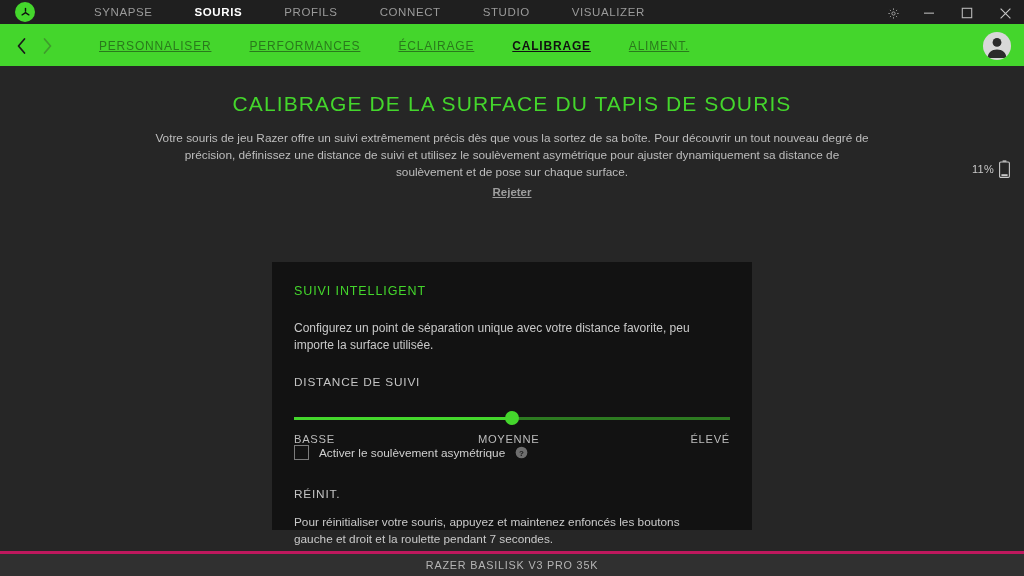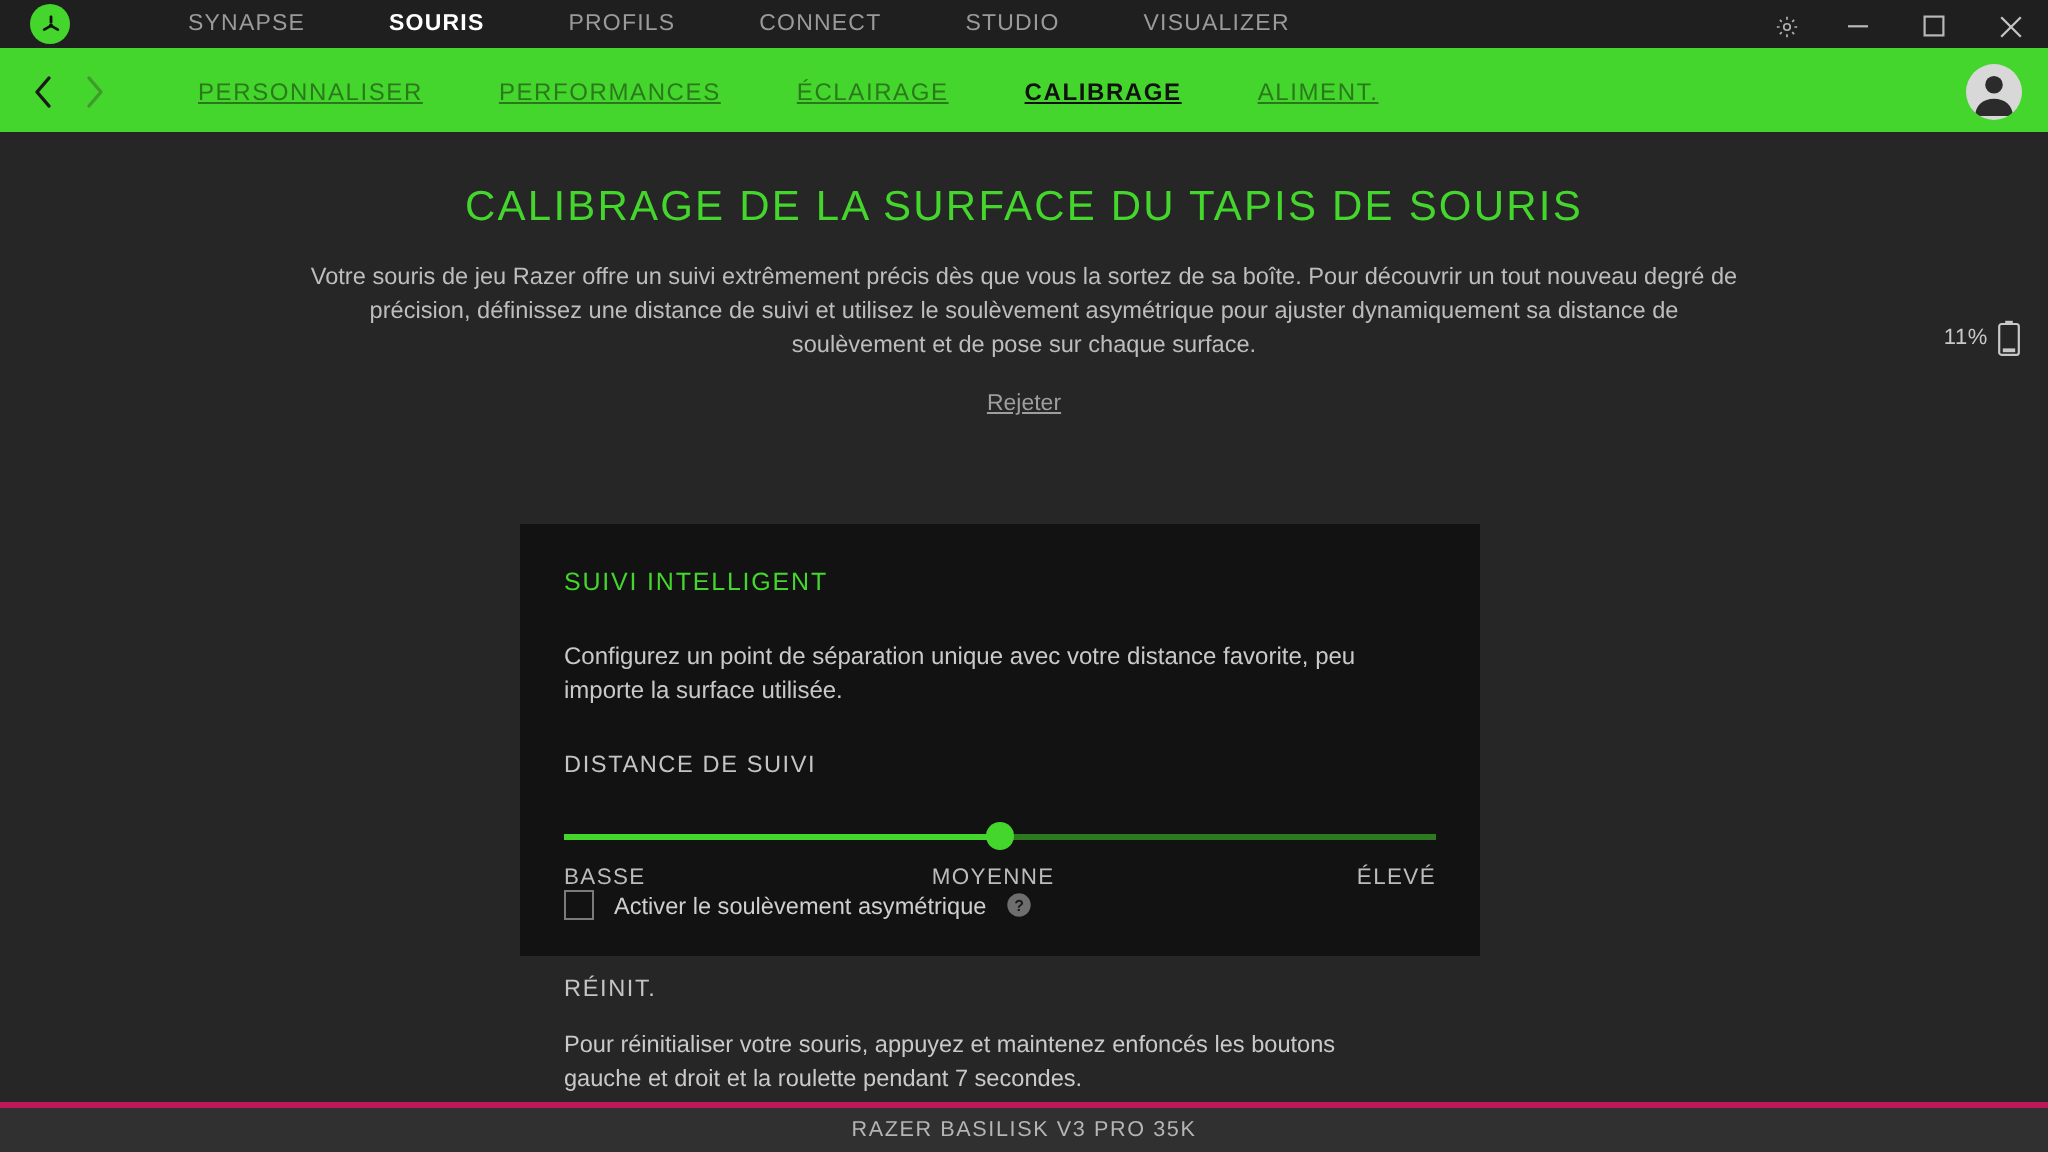--- a/index.html
+++ b/index.html
@@ -188,36 +188,37 @@
     margin: 14px auto 0;
     width: 720px;
     text-align: center;
     font-size: 11.8px;
     line-height: 17px;
     color: #bdbdbd;
   }
 
   .dismiss-link {
     display: block;
-    margin: 15px auto 0;
+    margin: 5px auto 0;
     text-align: center;
     font-size: 11.5px;
     color: #9e9e9e;
     text-decoration: underline;
     cursor: pointer;
     width: fit-content;
+    font-weight: bold;
   }
 
   
   .card {
     position: absolute;
-    left: 260px;
+    left: 272px;
     top: 196px;
     width: 480px;
-    height: 216px;
+    height: 268px;
     background: #121212;
     padding: 22px 22px 0 22px;
   }
 
   .card-heading {
     color: #44d62c;
     font-size: 12.5px;
     letter-spacing: 0.9px;
     font-weight: 400;
   }

